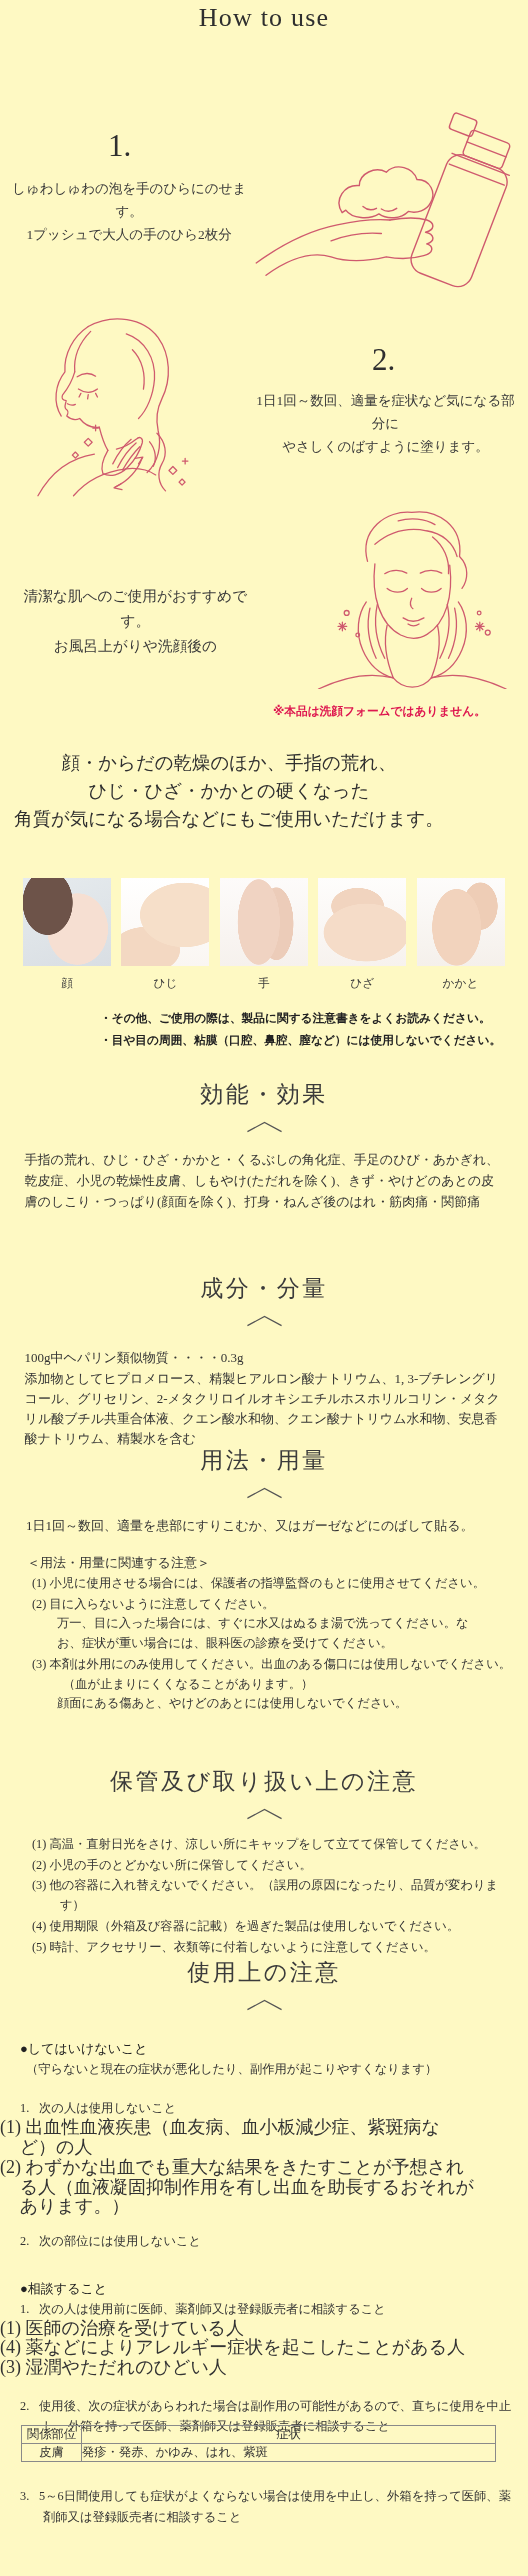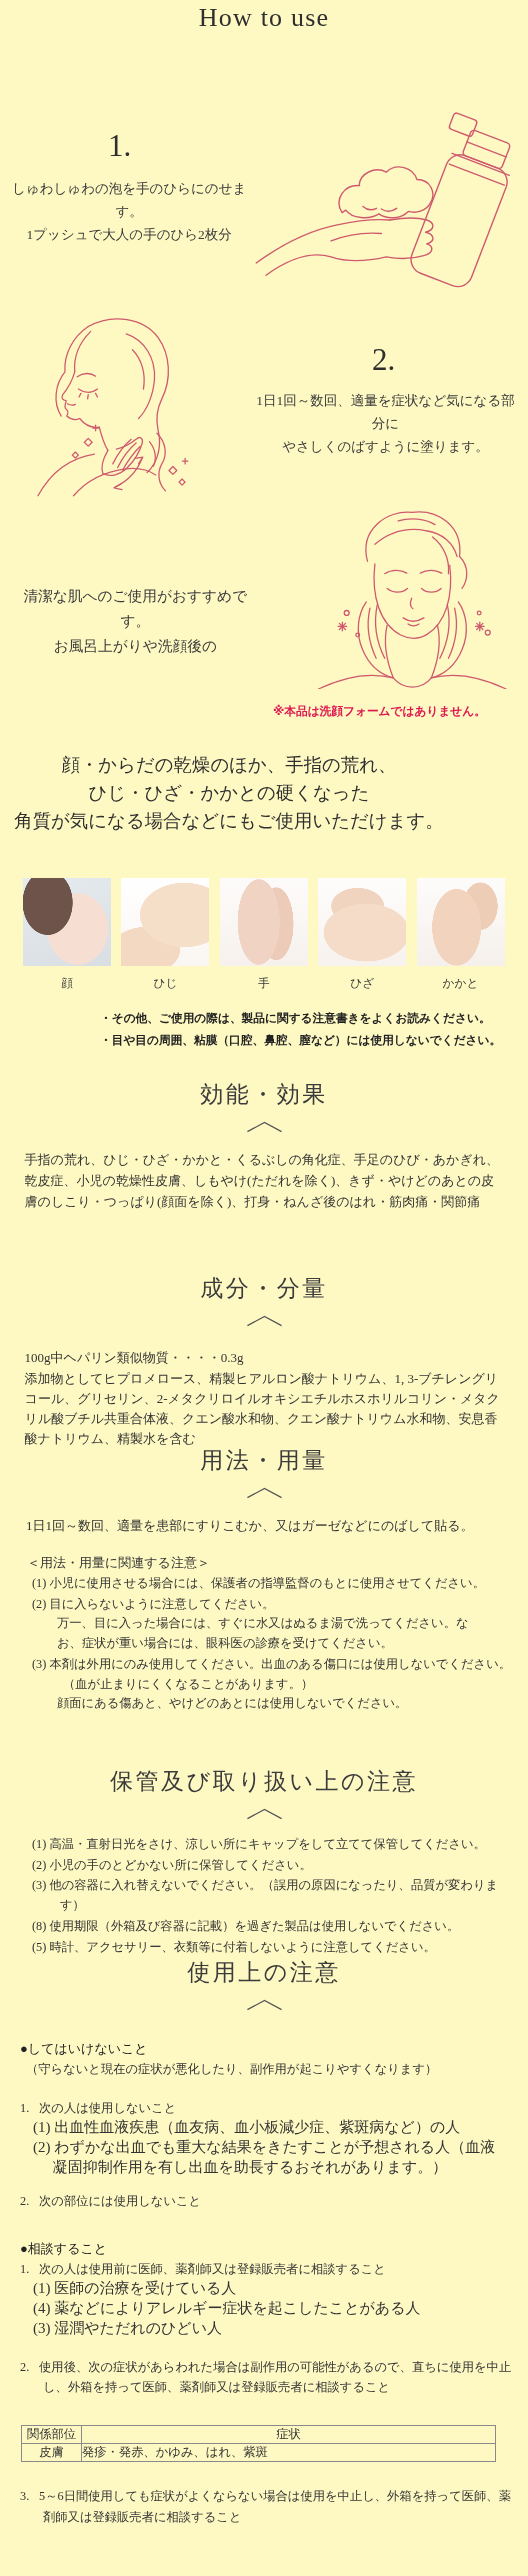--- a/index.html
+++ b/index.html
@@ -55,21 +55,21 @@
            margin-top:1.2px;width:455px;}
   .jp-cont{margin-left:57px;font-size:12.3px;line-height:19.7px;width:430px;}
   .jp-cont2{margin-left:63px;font-size:12.3px;line-height:19.7px;width:424px;}
   .stg-item{margin-left:32px;padding-left:28px;text-indent:-28px;font-size:12.3px;line-height:20px;
             margin-top:0.6px;width:455px;}
   .bullet-head{margin:0 0 0 20px;font-family:"Liberation Sans","DejaVu Sans",sans-serif;
                font-weight:normal;font-size:13px;color:#222;line-height:21px;}
   .subnote{margin-left:26px;font-size:12.3px;line-height:21px;}
   .lvl1{margin-left:20px;padding-left:23px;text-indent:-23px;font-size:12.3px;line-height:20px;width:473px;}
   .lvl1 .num{margin-right:9.8px;}
-  .lvl2{margin-left:33px;padding-left:19.7px;text-indent:-19.7px;font-size:15px;line-height:19.7px;width:455px;}
+  .lvl2{padding-left:19.7px;text-indent:-19.7px;font-size:18px;line-height:19.7px;width:455px;}
   .plain{margin-left:52px;font-size:12.3px;line-height:19.7px;} .gap22{height:13.5px;} .gap30{height:18.4px;} .gap44{height:27px;}
   
   .sym-table{border-collapse:collapse;table-layout:fixed;width:475px;font-size:12.3px;color:#333;}
   .sym-table td,.sym-table th{border:0.6px solid #8a8a8a;height:16.6px;font-weight:normal;padding:0;}
   .col-part{width:59px;text-align:center;}
   .col-sym{text-align:center;}
   .cell-sym{text-align:left;padding-left:8.6px;}
 </style>
 </head>
 <body>
@@ -176,21 +176,21 @@
         <path d="M52,198 l14,0 M59,191 l0,14 M54,193 l10,10 M64,193 l-10,10"></path>
         <circle cx="282" cy="176" r="3"></circle>
         <circle cx="296" cy="208" r="4"></circle>
         <path d="M276,198 l14,0 M283,191 l0,14 M278,193 l10,10 M288,193 l-10,10"></path>
       </g>
     </svg>
   </section>
 
   <div class="abs warning" style="top:704px;right:42px;">※本品は洗顔フォームではありません。</div>
 
-  <div class="abs message center" style="top:751px;left:0;width:458px;">
+  <div class="abs message center" style="top:751px;left:0;width:458px;font-family:Liberation Mono, monospace;">
     <div>顔・からだの乾燥のほか、手指の荒れ、</div>
     <div>ひじ・ひざ・かかとの硬くなった</div>
     <div>角質が気になる場合などにもご使用いただけます。</div>
   </div>
 
   <div class="abs photos">
     <figure class="photo">
       <div class="photo-img pi-face"></div>
       <div class="photo-label">顔</div>
     </figure>
@@ -251,21 +251,21 @@
 
   <section class="abs section" style="top:1766px;">
     <h2 class="sec-heading">保管及び取り扱い上の注意</h2>
     <svg class="chevron" width="39" height="13.5" viewBox="0 0 64 22">
       <polyline points="4,19 32,4 60,19" fill="none" stroke="#555" stroke-width="2"></polyline>
       </svg>
     <div class="gap22"></div>
     <div class="stg-item">(1) 高温・直射日光をさけ、涼しい所にキャップをして立てて保管してください。</div>
     <div class="stg-item">(2) 小児の手のとどかない所に保管してください。</div>
     <div class="stg-item">(3) 他の容器に入れ替えないでください。（誤用の原因になったり、品質が変わります）</div>
-    <div class="stg-item">(8) 使用期限（外箱及び容器に記載）を過ぎた製品は使用しないでください。</div>
+    <div class="stg-item">(4) 使用期限（外箱及び容器に記載）を過ぎた製品は使用しないでください。</div>
     <div class="stg-item">(5) 時計、アクセサリー、衣類等に付着しないように注意してください。</div>
   </section>
 
   <section class="abs section" style="top:1957px;">
     <h2 class="sec-heading">使用上の注意</h2>
     <svg class="chevron" width="39" height="13.5" viewBox="0 0 64 22">
       <polyline points="4,19 32,4 60,19" fill="none" stroke="#555" stroke-width="2"></polyline>
       </svg>
     <div class="gap44"></div>
 

